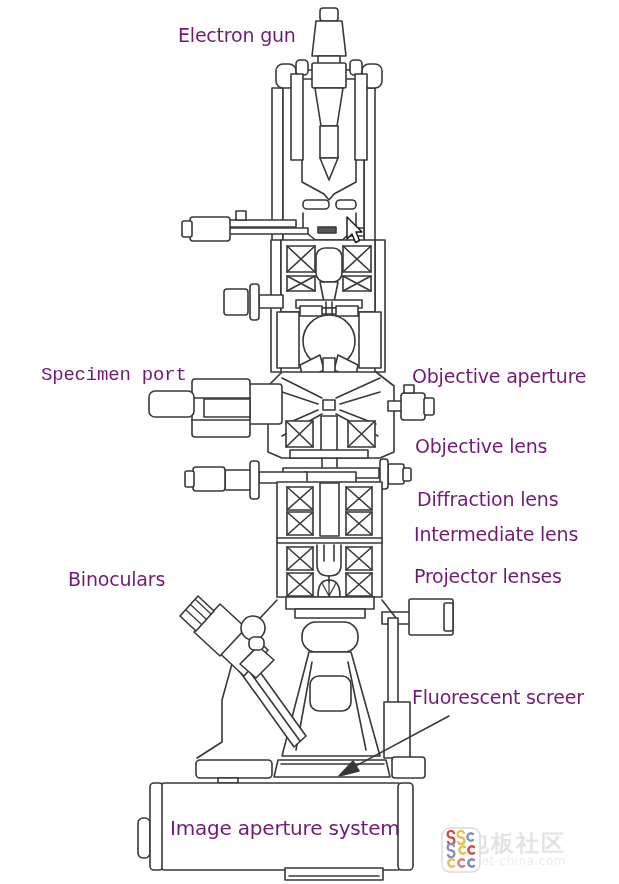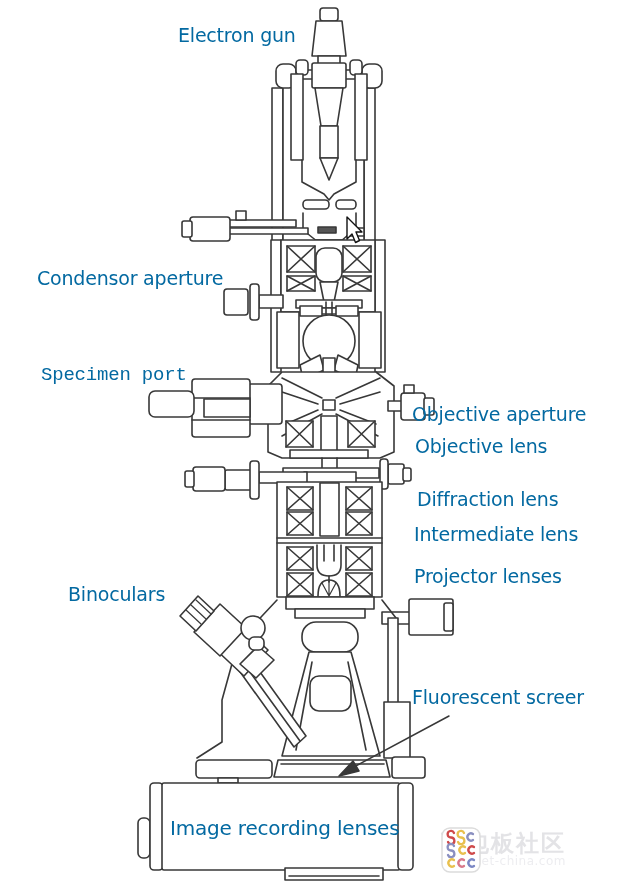--- a/index.html
+++ b/index.html
@@ -2,21 +2,21 @@
 <html><head>
 <meta charset="utf-8">
 <style>
   html,body{margin:0;padding:0;background:#fff;}
   #stage{
     position:relative;width:619px;height:884px;background:#fff;overflow:hidden;
     font-family:"DejaVu Sans","Liberation Sans",sans-serif;
   }
   #stage svg{position:absolute;left:0;top:0;}
   .lbl{
-    position:absolute;font-size:19px;color:#0369a1;white-space:nowrap;
+    position:absolute;font-size:19px;color:#701a75;white-space:nowrap;
     letter-spacing:-0.2px;
   }
   .lbl-big{font-size:20px;}
   .watermark{position:absolute;left:441px;top:827px;display:flex;align-items:flex-start;gap:6px;}
   .wm-text{display:flex;flex-direction:column;line-height:1.05;padding-top:4px;}
   .wm-title{font-size:23px;font-weight:bold;color:#e3e3e6;letter-spacing:2px;}
   .wm-url{font-size:12px;color:#ededf0;letter-spacing:0.5px;}
 </style>
 </head>
 <body>
@@ -225,30 +225,29 @@
     <g stroke-width="1.5">
       <path d="M449,716 L352,768" fill="none"></path>
       <polygon points="339,776 353,761 359,771" fill="#383838"></polygon>
     </g>
   </g>
 
   <polygon points="347,217 347,239 352,234 355.5,242.5 359.5,240.5 356,232 362,232" fill="#fff" stroke="#111" stroke-width="1.4" stroke-linejoin="round"></polygon>
 </svg>
 
   <span class="lbl" style="left:178px;top:24px;">Electron gun</span>
-  <span class="lbl" style="left:37px;top:267px;">Condensor aperture</span>
   <span class="lbl" style="left:41px;top:364px;font-family:Liberation Mono, monospace;">Specimen port</span>
-  <span class="lbl" style="left:412px;top:365px;margin-top:38px;">Objective aperture</span>
+  <span class="lbl" style="left:412px;top:365px;">Objective aperture</span>
   <span class="lbl" style="left:415px;top:435px;">Objective lens</span>
   <span class="lbl" style="left:417px;top:488px;">Diffraction lens</span>
   <span class="lbl" style="left:414px;top:523px;text-align:right;">Intermediate lens</span>
   <span class="lbl" style="left:414px;top:565px;">Projector lenses</span>
-  <span class="lbl" style="left:68px;top:583px;">Binoculars</span>
+  <span class="lbl" style="left:68px;top:568px;">Binoculars</span>
   <span class="lbl" style="left:412px;top:686px;text-align:center;">Fluorescent screer</span>
-  <span class="lbl lbl-big" style="left:170px;top:816px;">Image recording lenses</span>
+  <span class="lbl lbl-big" style="left:170px;top:816px;">Image aperture system</span>
 
   <div class="watermark">
     <svg width="40" height="46" viewBox="0 0 40 46">
       <rect x="1" y="1" width="38" height="44" rx="8" fill="#fff" stroke="#dcdcdc" stroke-width="1.5"></rect>
       <g fill="none" stroke-width="2.3" stroke-linecap="round">
         <path d="M13,6 a3.3,3.3 0 1 0 -3,4.5 a3.3,3.3 0 1 1 -3,4.5" stroke="#cf4a4a"></path>
         <path d="M23,6 a3.3,3.3 0 1 0 -3,4.5 a3.3,3.3 0 1 1 -3,4.5" stroke="#e9c04e"></path>
         <path d="M32,7 a3.6,3.6 0 1 0 0,6" stroke="#8a8fc0"></path>
         <path d="M13,19 a3.3,3.3 0 1 0 -3,4.5 a3.3,3.3 0 1 1 -3,4.5" stroke="#8a8fc0"></path>
         <path d="M24,20 a3.6,3.6 0 1 0 0,6" stroke="#e9c04e"></path>

